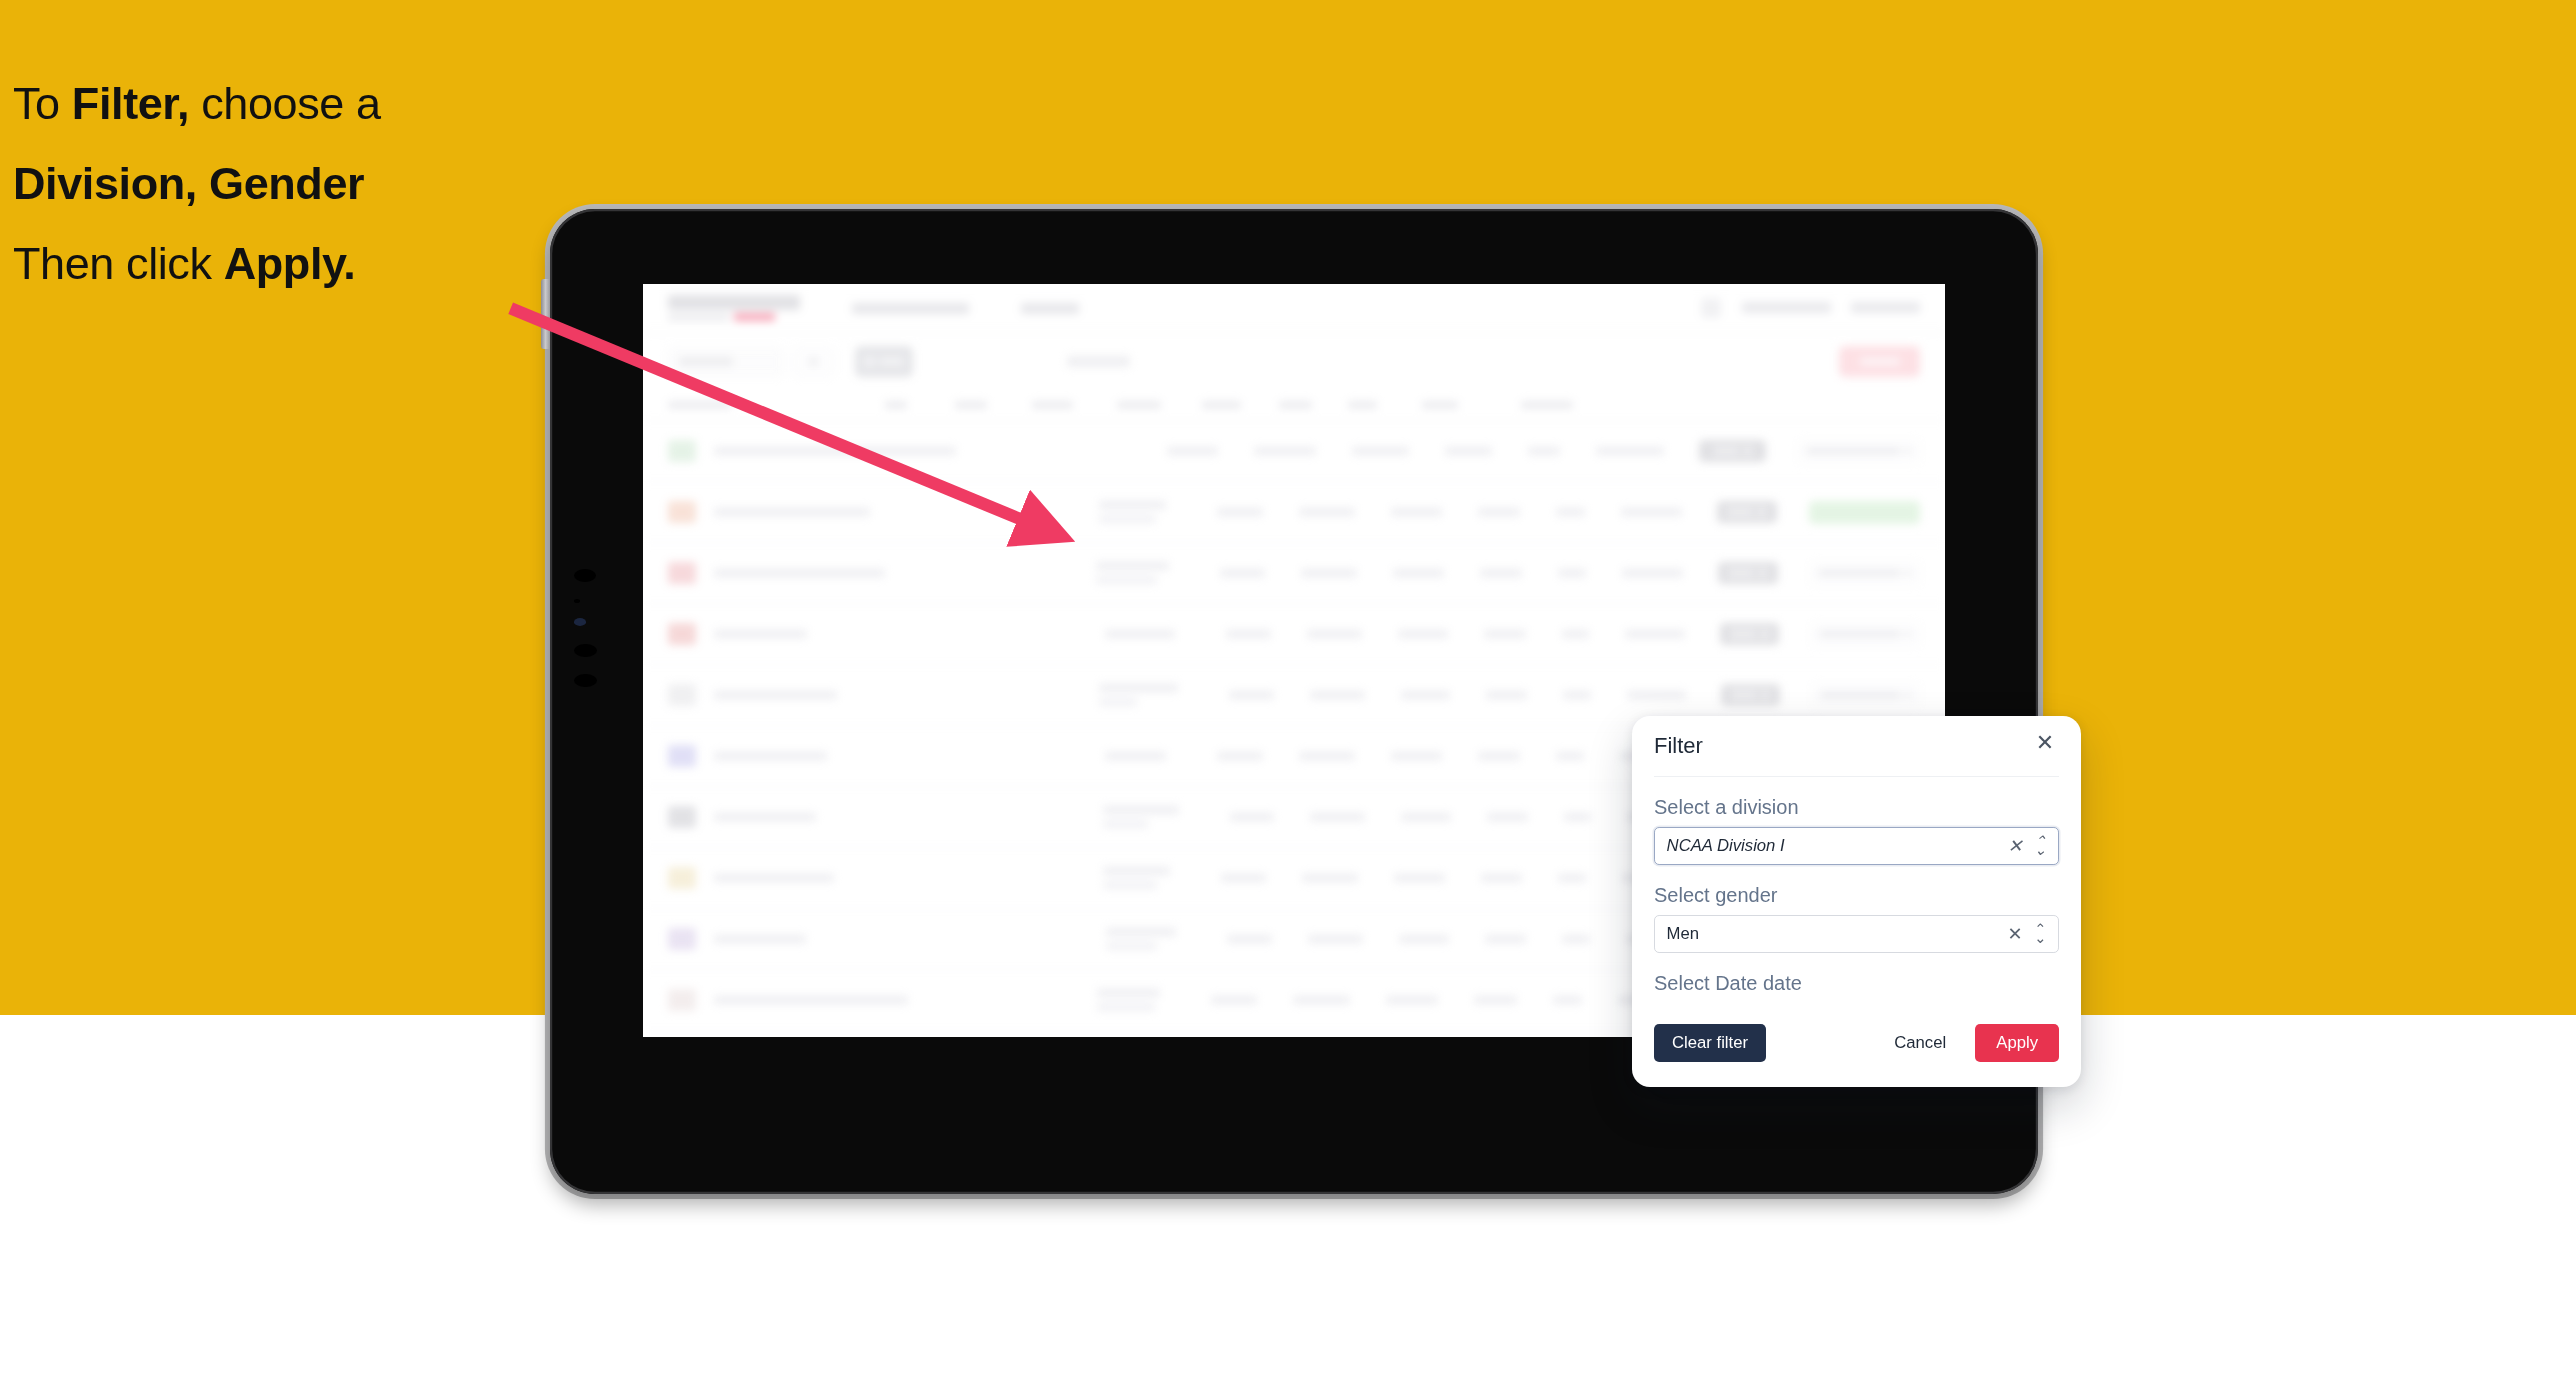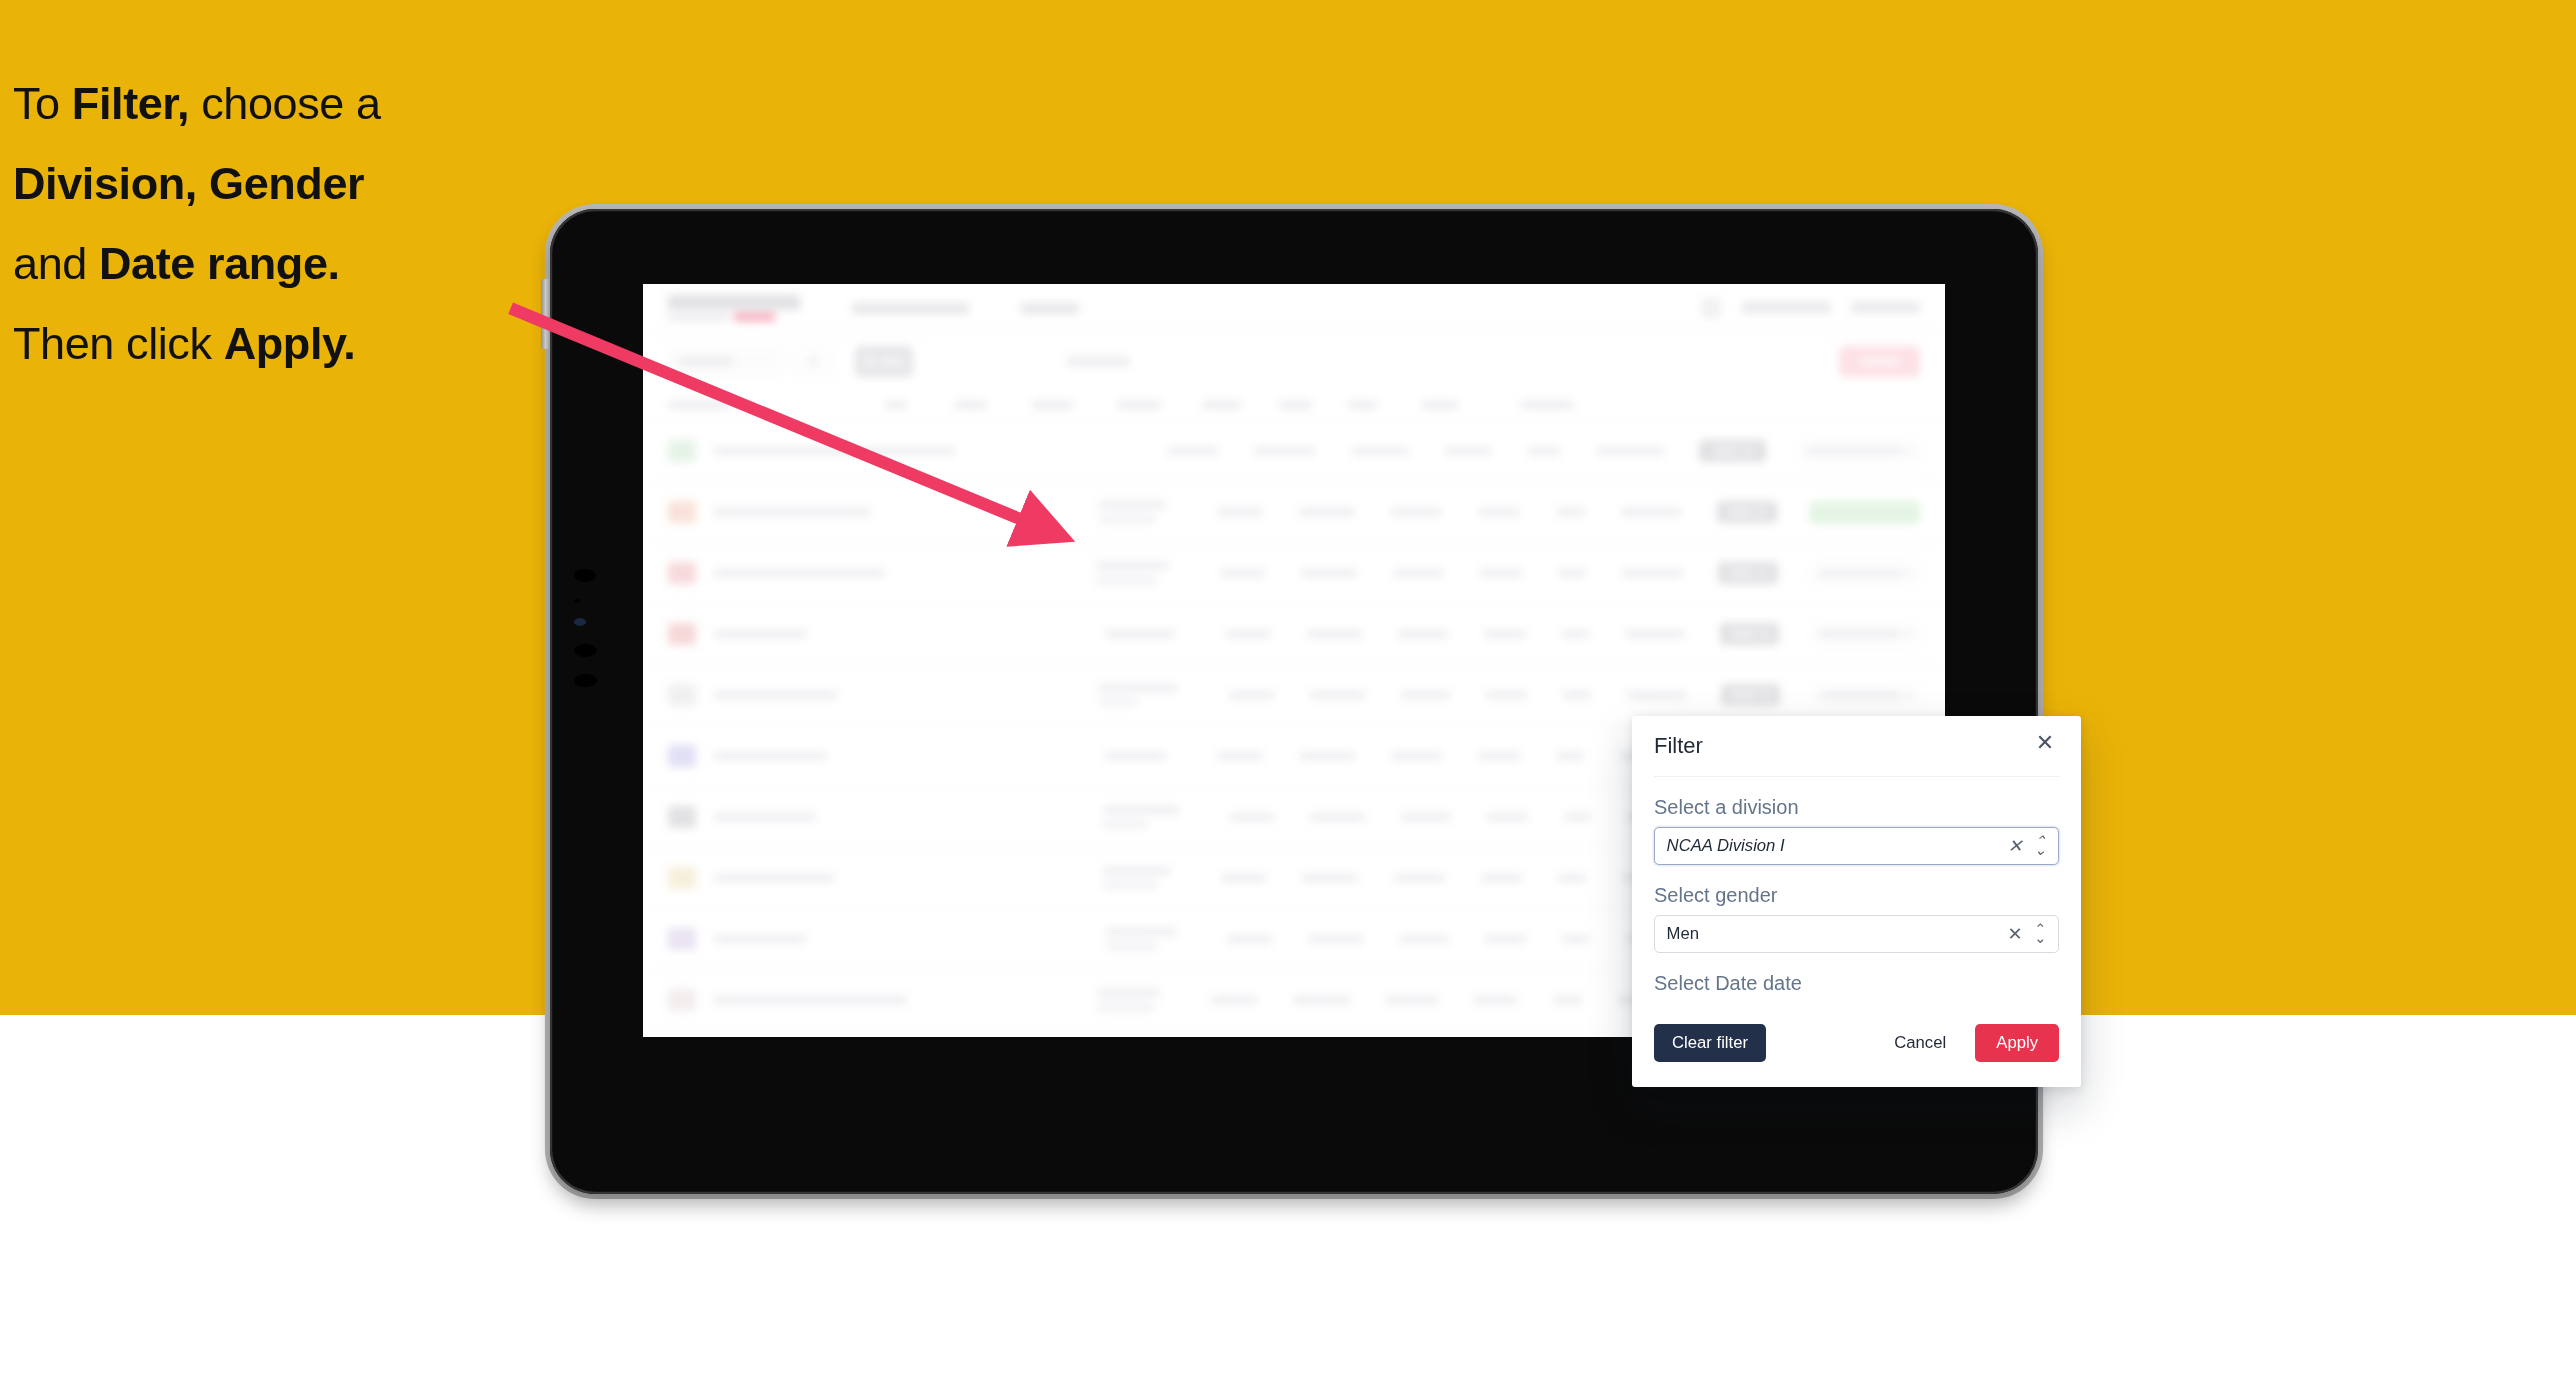--- a/index.html
+++ b/index.html
@@ -147,21 +147,21 @@
   .selectcell.green .selectcell-text { background: #e4f5e4; max-width: 64px; flex: none; }
   .selectcell-chev { width: 6.5px; height: 6.5px; background: #e1e1e6; border-radius: 0.7px; }
 
   
   #screen-overlay { position: absolute; inset: 0; background: rgba(255,255,255,0.42); }
 
   
   #modal {
     position: absolute; left: 1082px; top: 507px;
     width: 449px; height: 371px;
-    background: #ffffff; border-radius: 3px;
+    background: #ffffff; border-radius: 18px;
     box-shadow: 0 19px 45px rgba(15,23,42,0.20), 0 2.9px 10.2px rgba(15,23,42,0.10);
     padding: 0 22px;
   }
   #modal-header {
     height: 61px; display: flex; align-items: center;
     border-bottom: 0.7px solid #eef0f3; position: relative;
   }
   #modal-title { font-size: 22px; color: #1f2937; font-weight: 400; }
   #modal-close {
     position: absolute; right: 1.5px; top: 14.5px;
@@ -213,23 +213,20 @@
 <body>
 
 <div id="stage">
 
   <div id="caption">
     <div class="line">
       <span>To </span><span class="b">Filter,</span><span> choose a</span>
     </div>
     <div class="line">
       <span class="b">Division, Gender</span>
-    </div>
-    <div class="line">
-      <span>and </span><span class="b">Date range.</span>
     </div>
     <div class="line">
       <span>Then click </span><span class="b">Apply.</span>
     </div>
   </div>
 
   <div id="tablet">
     <div id="tablet-inner-edge"></div>
     <div id="side-button"></div>
     <div class="sensor" id="sensor-1"></div>

